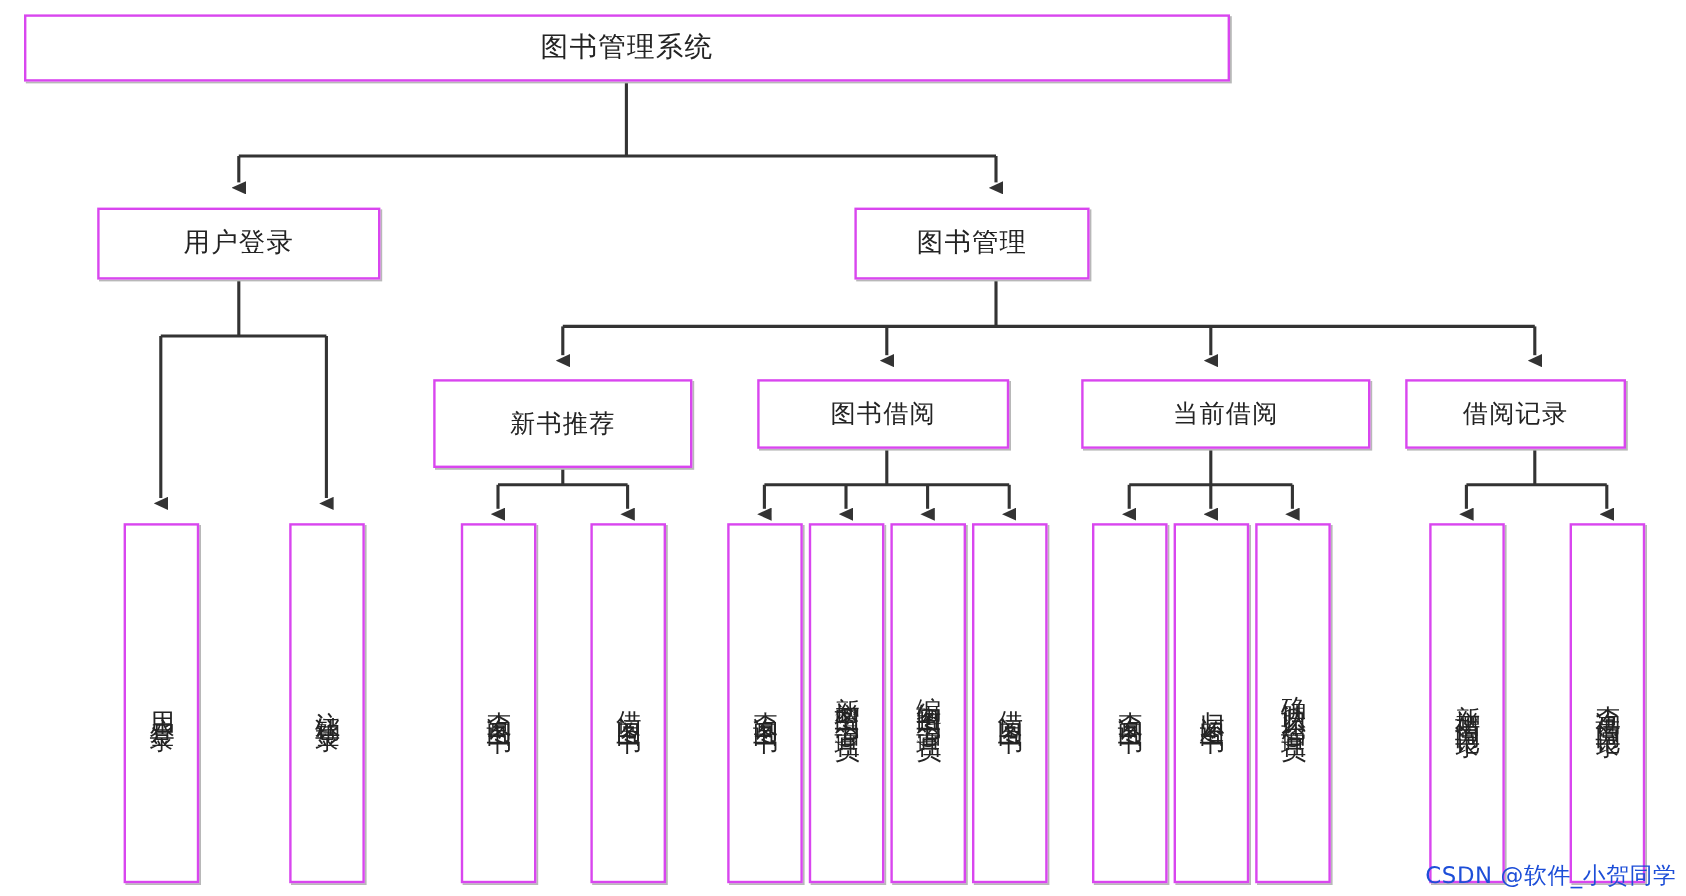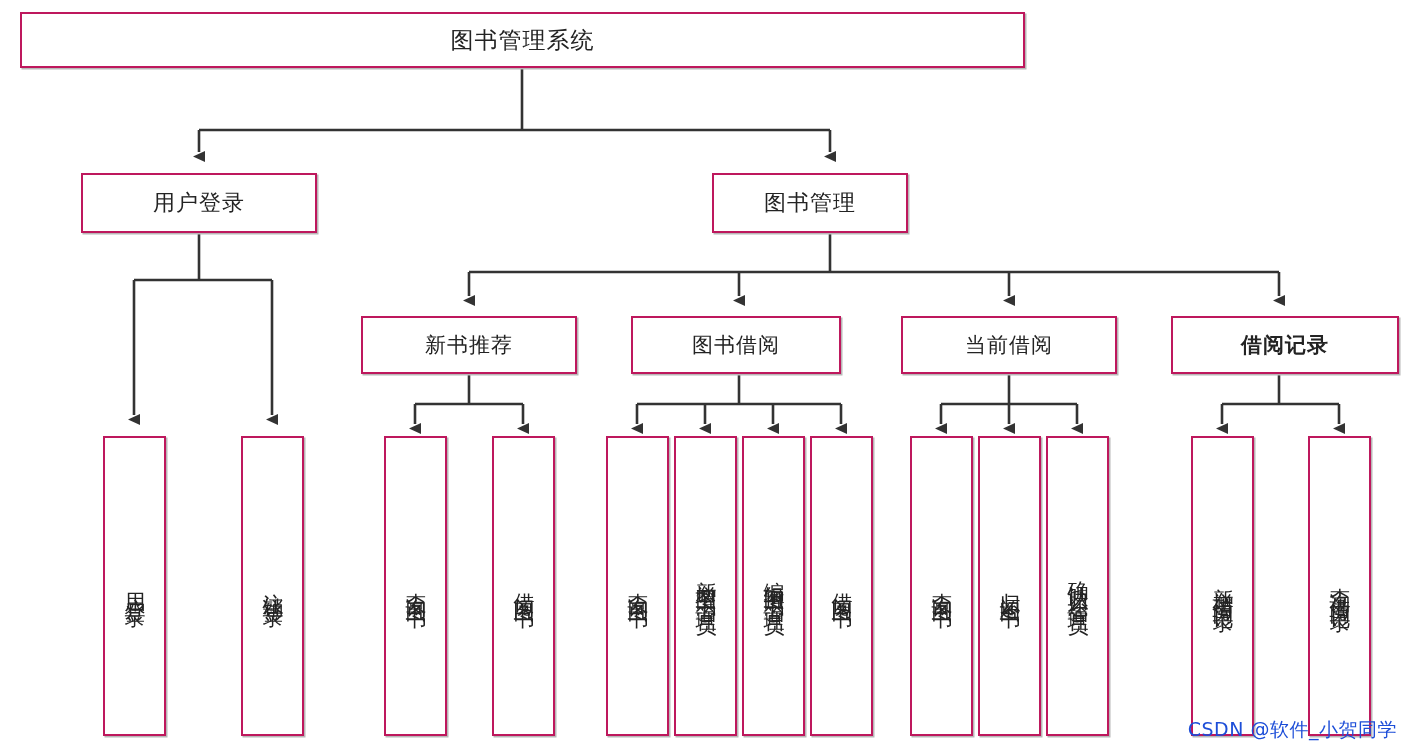--- a/index.html
+++ b/index.html
@@ -26,21 +26,21 @@
     width: 1405px;
     height: 747px;
     pointer-events: none;
   }
 
   
   .node {
     position: absolute;
     box-sizing: border-box;
     background: #ffffff;
-    border: 2px solid #be185d;
+    border: 2px solid #d946ef;
     box-shadow: 1.5px 1.5px 0 0 #b8b8b8;
     display: flex;
     align-items: center;
     justify-content: center;
     z-index: 2;
   }
   .node .label {
     color: #232323;
     letter-spacing: 1px;
     white-space: nowrap;
@@ -145,33 +145,33 @@
   </div>
 
   <div class="node branch" style="left:81px; top:173px; width:236px; height:60px;">
     <span class="label">用户登录</span>
   </div>
 
   <div class="node branch" style="left:712px; top:173px; width:196px; height:60px;">
     <span class="label">图书管理</span>
   </div>
 
-  <div class="node sub" style="left:361px; top:316px; width:216px; height:58px;">
+  <div class="node sub" style="left:361px; top:316px; width:216px; height:74px;">
     <span class="label">新书推荐</span>
   </div>
 
   <div class="node sub" style="left:631px; top:316px; width:210px; height:58px;">
     <span class="label">图书借阅</span>
   </div>
 
-  <div class="node sub" style="left:901px; top:316px; width:216px; height:58px;">
+  <div class="node sub" style="left:901px; top:316px; width:241px; height:58px;">
     <span class="label">当前借阅</span>
   </div>
 
-  <div class="node sub" style="left:1171px; top:316px; width:228px; height:58px;font-weight:bold;">
+  <div class="node sub" style="left:1171px; top:316px; width:184px; height:58px;">
     <span class="label">借阅记录</span>
   </div>
 
   <div class="node leaf" style="left:103px; top:436px; width:63px; height:300px;">
     <span class="label">用户登录</span>
   </div>
 
   <div class="node leaf" style="left:241px; top:436px; width:63px; height:300px;">
     <span class="label">注销登录</span>
   </div>

